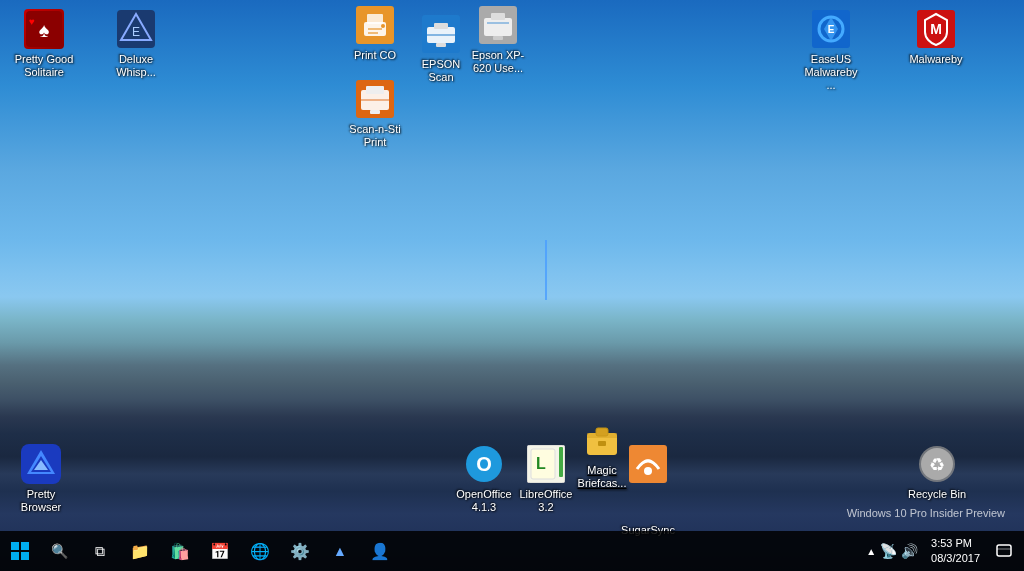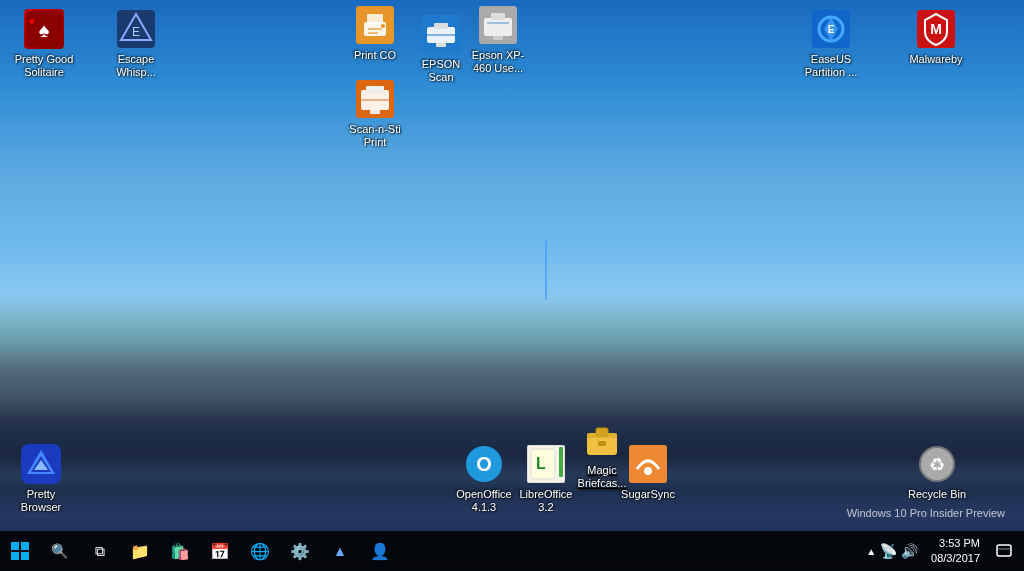--- a/index.html
+++ b/index.html
@@ -124,21 +124,21 @@
       display: flex;
       align-items: center;
       padding: 0 4px;
       gap: 4px;
       font-size: 14px;
     }
 
     #clock {
       display: flex;
       flex-direction: column;
-      align-items: flex-end;
+      align-items: flex-start;
       padding: 0 8px;
       cursor: pointer;
       line-height: 1.4;
     }
 
     #notification-btn {
       width: 32px;
       height: 40px;
       display: flex;
       align-items: center;
@@ -193,21 +193,21 @@
   </div>
 
   <div class="desktop-icon" style="top:5px;left:100px;">
     <div class="icon-img">
       <svg width="38" height="38" viewBox="0 0 38 38">
         <rect width="38" height="38" rx="4" fill="#1a3a70"></rect>
         <polygon points="19,4 34,30 4,30" fill="none" stroke="#88aaff" stroke-width="2"></polygon>
         <text x="19" y="26" text-anchor="middle" font-size="12" fill="#aaccff">E</text>
       </svg>
     </div>
-    <span class="icon-label">Escape
+    <span class="icon-label">Deluxe
 Whisp...</span>
   </div>
 
   <div class="desktop-icon" style="top:1px;left:339px;">
     <div class="icon-img">
       <svg width="38" height="38" viewBox="0 0 38 38">
         <rect width="38" height="38" rx="3" fill="#e8952a"></rect>
         <rect x="8" y="16" width="22" height="14" rx="2" fill="#fff" opacity="0.9"></rect>
         <rect x="11" y="8" width="16" height="10" rx="1" fill="#fff" opacity="0.8"></rect>
         <rect x="12" y="22" width="14" height="2" fill="#e8952a" opacity="0.6"></rect>
@@ -235,35 +235,35 @@
     <div class="icon-img">
       <svg width="38" height="38" viewBox="0 0 38 38">
         <rect width="38" height="38" rx="3" fill="#aaa"></rect>
         <rect x="5" y="12" width="28" height="18" rx="2" fill="#eee"></rect>
         <rect x="12" y="7" width="14" height="7" rx="1" fill="#ddd"></rect>
         <rect x="14" y="30" width="10" height="4" rx="1" fill="#ccc"></rect>
         <rect x="8" y="16" width="22" height="2" fill="#1e7acc" opacity="0.4"></rect>
       </svg>
     </div>
     <span class="icon-label">Epson
-XP-460 Use...</span>
+XP-620 Use...</span>
   </div>
 
 
   <div class="desktop-icon" style="top:5px;left:795px;">
     <div class="icon-img">
       <svg width="38" height="38" viewBox="0 0 38 38">
         <rect width="38" height="38" rx="3" fill="#1166cc"></rect>
         <circle cx="19" cy="19" r="12" fill="none" stroke="#44aaff" stroke-width="3"></circle>
         <path d="M19 7 L26 19 L19 31 L12 19 Z" fill="#44aaff" opacity="0.7"></path>
         <text x="19" y="23" text-anchor="middle" font-size="10" fill="white" font-weight="bold">E</text>
       </svg>
     </div>
     <span class="icon-label">EaseUS
-Partition ...</span>
+Malwareby ...</span>
   </div>
 
   <div class="desktop-icon" style="top:5px;left:900px;">
     <div class="icon-img">
       <svg width="38" height="38" viewBox="0 0 38 38">
         <rect width="38" height="38" rx="3" fill="#cc1111"></rect>
         <path d="M19 4 L30 10 L30 22 C30 28 25 33 19 35 C13 33 8 28 8 22 L8 10 Z" fill="none" stroke="white" stroke-width="2"></path>
         <text x="19" y="24" text-anchor="middle" font-size="14" fill="white" font-weight="bold">M</text>
       </svg>
     </div>
@@ -327,21 +327,21 @@
         <rect x="4" y="12" width="30" height="22" rx="3" fill="#f0c040"></rect>
         <rect x="13" y="7" width="12" height="8" rx="2" fill="#d4a020" stroke="#c09010" stroke-width="1"></rect>
         <rect x="4" y="12" width="30" height="5" rx="0" fill="#d4a020" opacity="0.5"></rect>
         <rect x="15" y="20" width="8" height="5" rx="1" fill="#c09010"></rect>
       </svg>
     </div>
     <span class="icon-label">Magic
 Briefcas...</span>
   </div>
 
-  <div class="desktop-icon" style="top:440px;left:612px;">
+  <div class="desktop-icon" style="top:440px;left:612px;gap:36px;">
     <div class="icon-img">
       <svg width="38" height="38" viewBox="0 0 38 38">
         <rect width="38" height="38" rx="3" fill="#ee8833"></rect>
         <path d="M8 24 Q19 8 30 24" fill="none" stroke="white" stroke-width="3"></path>
         <path d="M12 20 Q19 10 26 20" fill="none" stroke="white" stroke-width="2" opacity="0.7"></path>
         <circle cx="19" cy="26" r="4" fill="white"></circle>
       </svg>
     </div>
     <span class="icon-label">SugarSync</span>
   </div>

